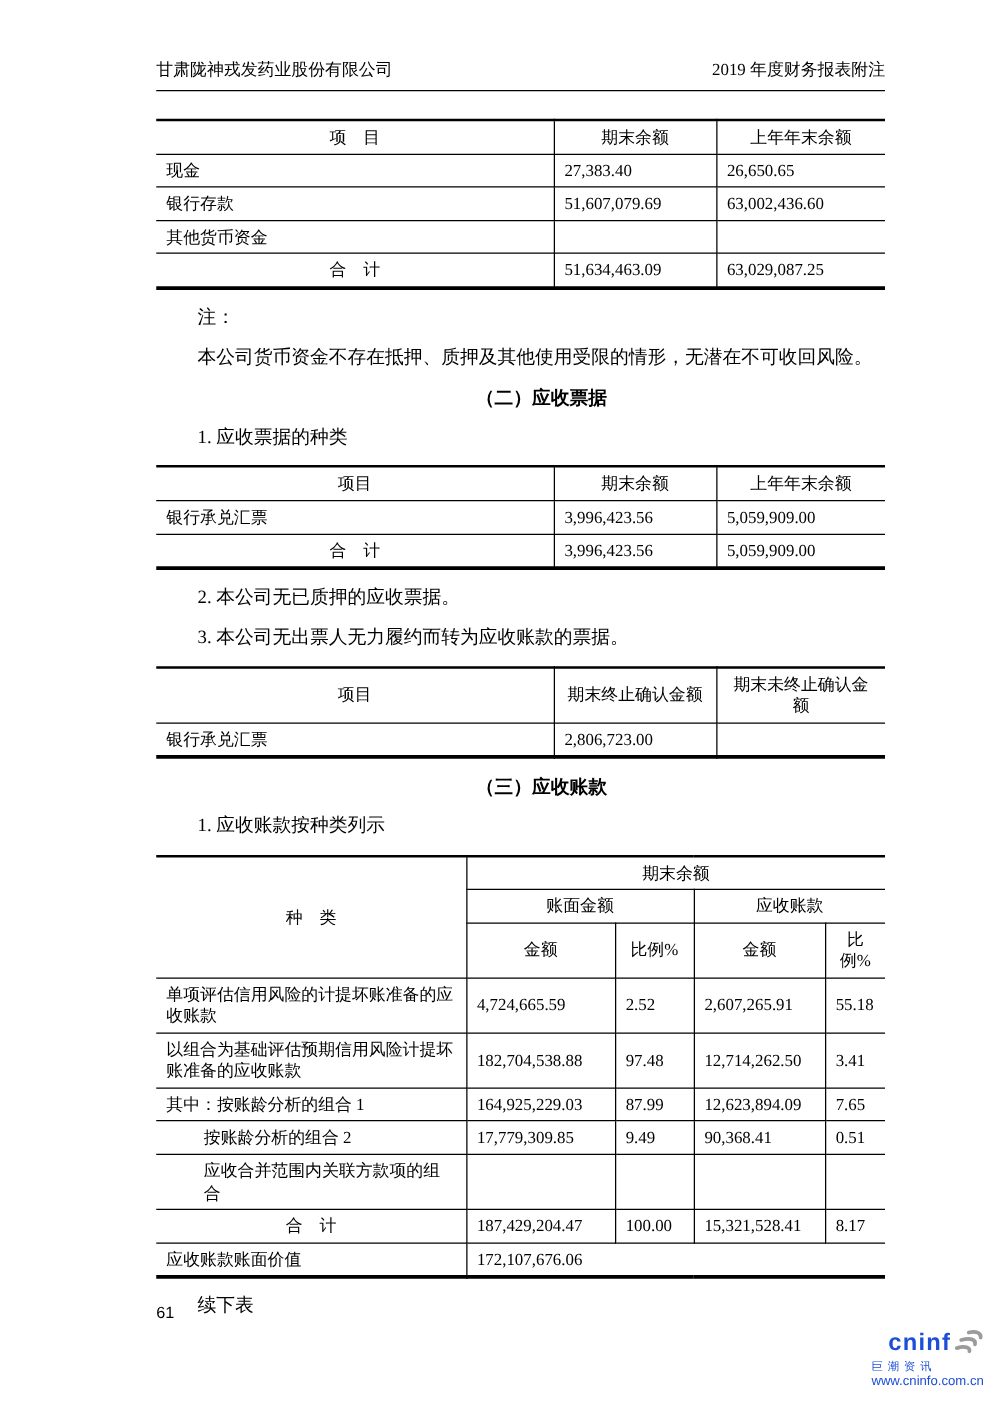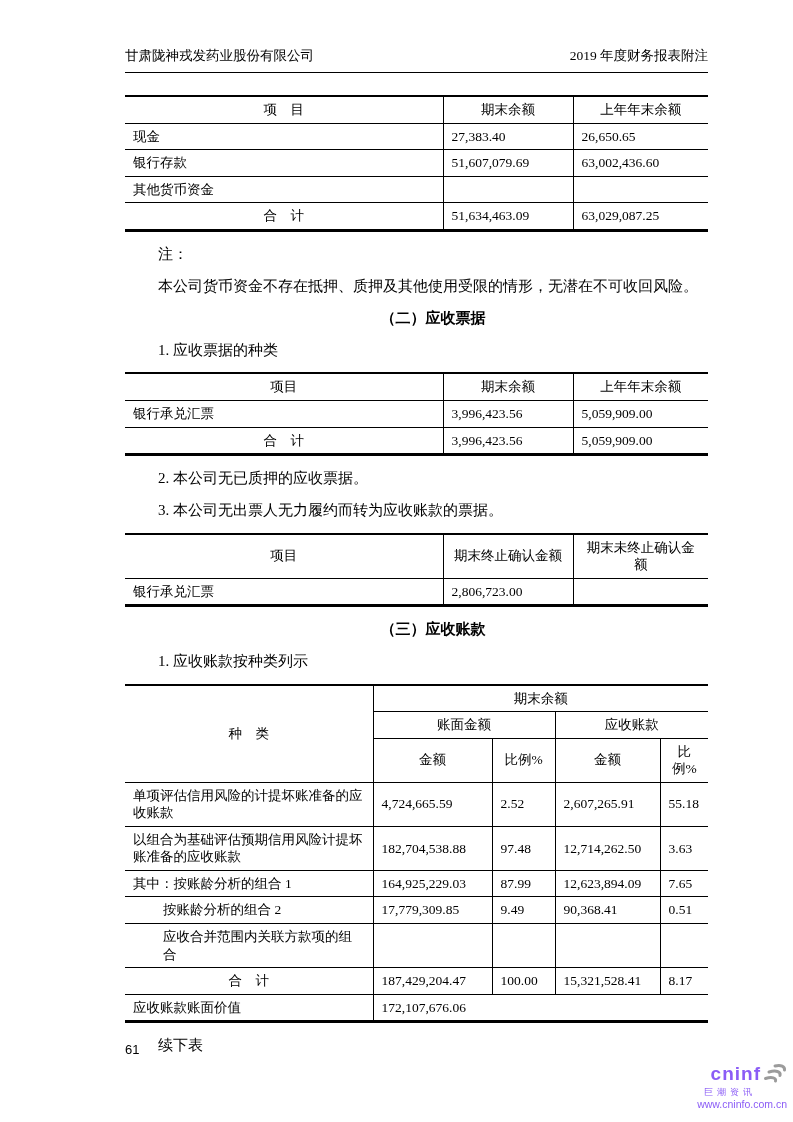--- a/index.html
+++ b/index.html
@@ -47,21 +47,21 @@
   .tbl-gap   { margin-top: 9px; }
   .tbl-gap-lg{ margin-top: 22px; }
 
   .footer-page {
     position: absolute; top: 1042px; left: 125px; width: 583px;
     text-align: left; font-size: 13px;
     font-family: "Liberation Sans", "DejaVu Sans", sans-serif;
   }
   .logo {
     position: absolute; top: 1063px; right: 6px;
-    text-align: center; color: #8b5cf6; line-height: 1.1;
+    text-align: left; color: #1d4ed8; line-height: 1.1;
     font-family: "Liberation Sans", "DejaVu Sans", sans-serif;
   }
   .logo-top { display: flex; align-items: center; justify-content: flex-end; gap: 2px; }
   .logo-brand { font-size: 19px; font-weight: bold; letter-spacing: 1px; }
   .logo-cn { font-size: 9px; letter-spacing: 4px; margin: 1px 24px 2px 0; }
   .logo-url { font-size: 10.5px; }
 </style>
 </head>
 <body>
 
@@ -192,21 +192,21 @@
       <td class="num">4,724,665.59</td>
       <td class="num">2.52</td>
       <td class="num">2,607,265.91</td>
       <td class="num">55.18</td>
     </tr>
     <tr>
       <td>以组合为基础评估预期信用风险计提坏账准备的应收账款</td>
       <td class="num">182,704,538.88</td>
       <td class="num">97.48</td>
       <td class="num">12,714,262.50</td>
-      <td class="num">3.63</td>
+      <td class="num">3.41</td>
     </tr>
     <tr>
       <td>其中：按账龄分析的组合 1</td>
       <td class="num">164,925,229.03</td>
       <td class="num">87.99</td>
       <td class="num">12,623,894.09</td>
       <td class="num">7.65</td>
     </tr>
     <tr>
       <td class="indent1">按账龄分析的组合 2</td>

